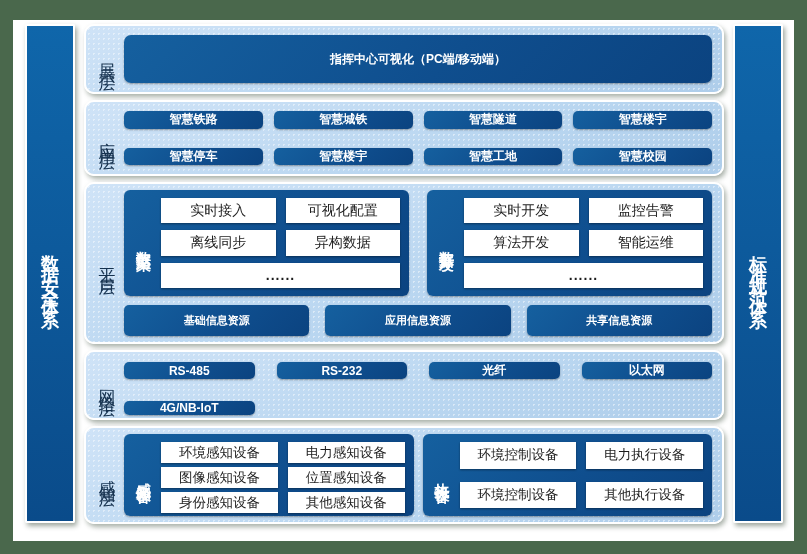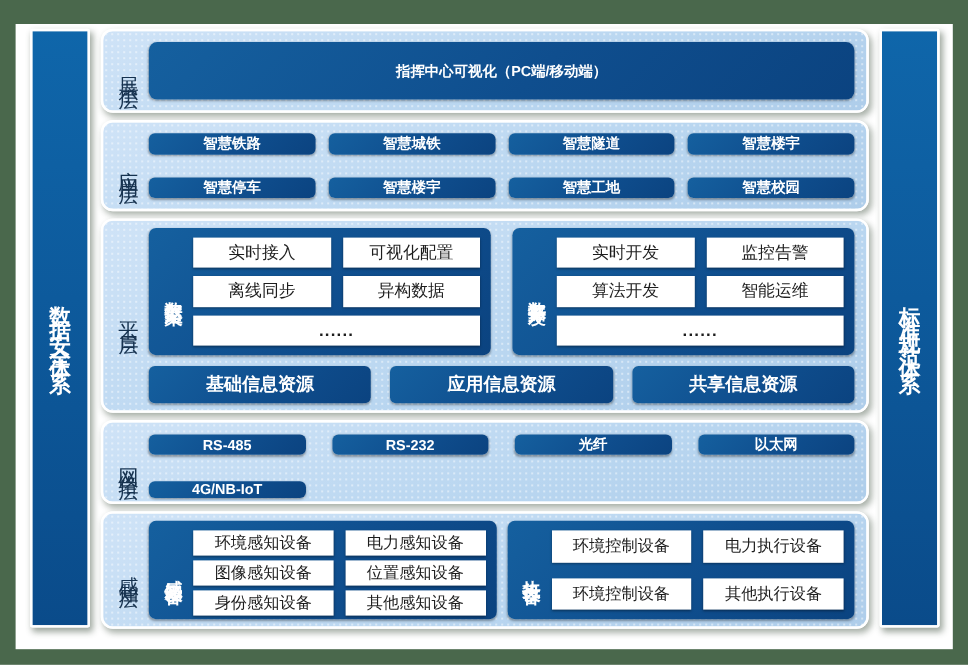--- a/index.html
+++ b/index.html
@@ -83,21 +83,21 @@
   .wbox {
     background:#ffffff; border-radius:0; color:#1d1d1d; font-size:14px;
     display:flex; align-items:center; justify-content:center;
     box-shadow:0 1px 2px rgba(0,0,0,.4); min-height:24px;
   }
   .wbox-span2 { grid-column:1 / 3; font-weight:bold; letter-spacing:1px; }
   .resources {
     height:31px; margin-top:9px;
     display:grid; grid-template-columns:1fr 1fr 1fr; gap:16px;
   }
-  .resources .bluebox { font-size:15px; }
+  .resources .bluebox { font-size:11px; }
   
   .net-grid {
     flex:1; display:grid; grid-template-columns:repeat(4,1fr);
     gap:22px; padding:4px 0;
   }
   
   .perception-content { flex:1; display:flex; gap:9px; }
   .sense-grid  { grid-template-rows:repeat(3,1fr); gap:4px 10px; }
   .exec-grid   { grid-template-rows:repeat(2,1fr); gap:13px 10px; }
   .perception-content .wbox { font-size:13.5px; min-height:21px; }

